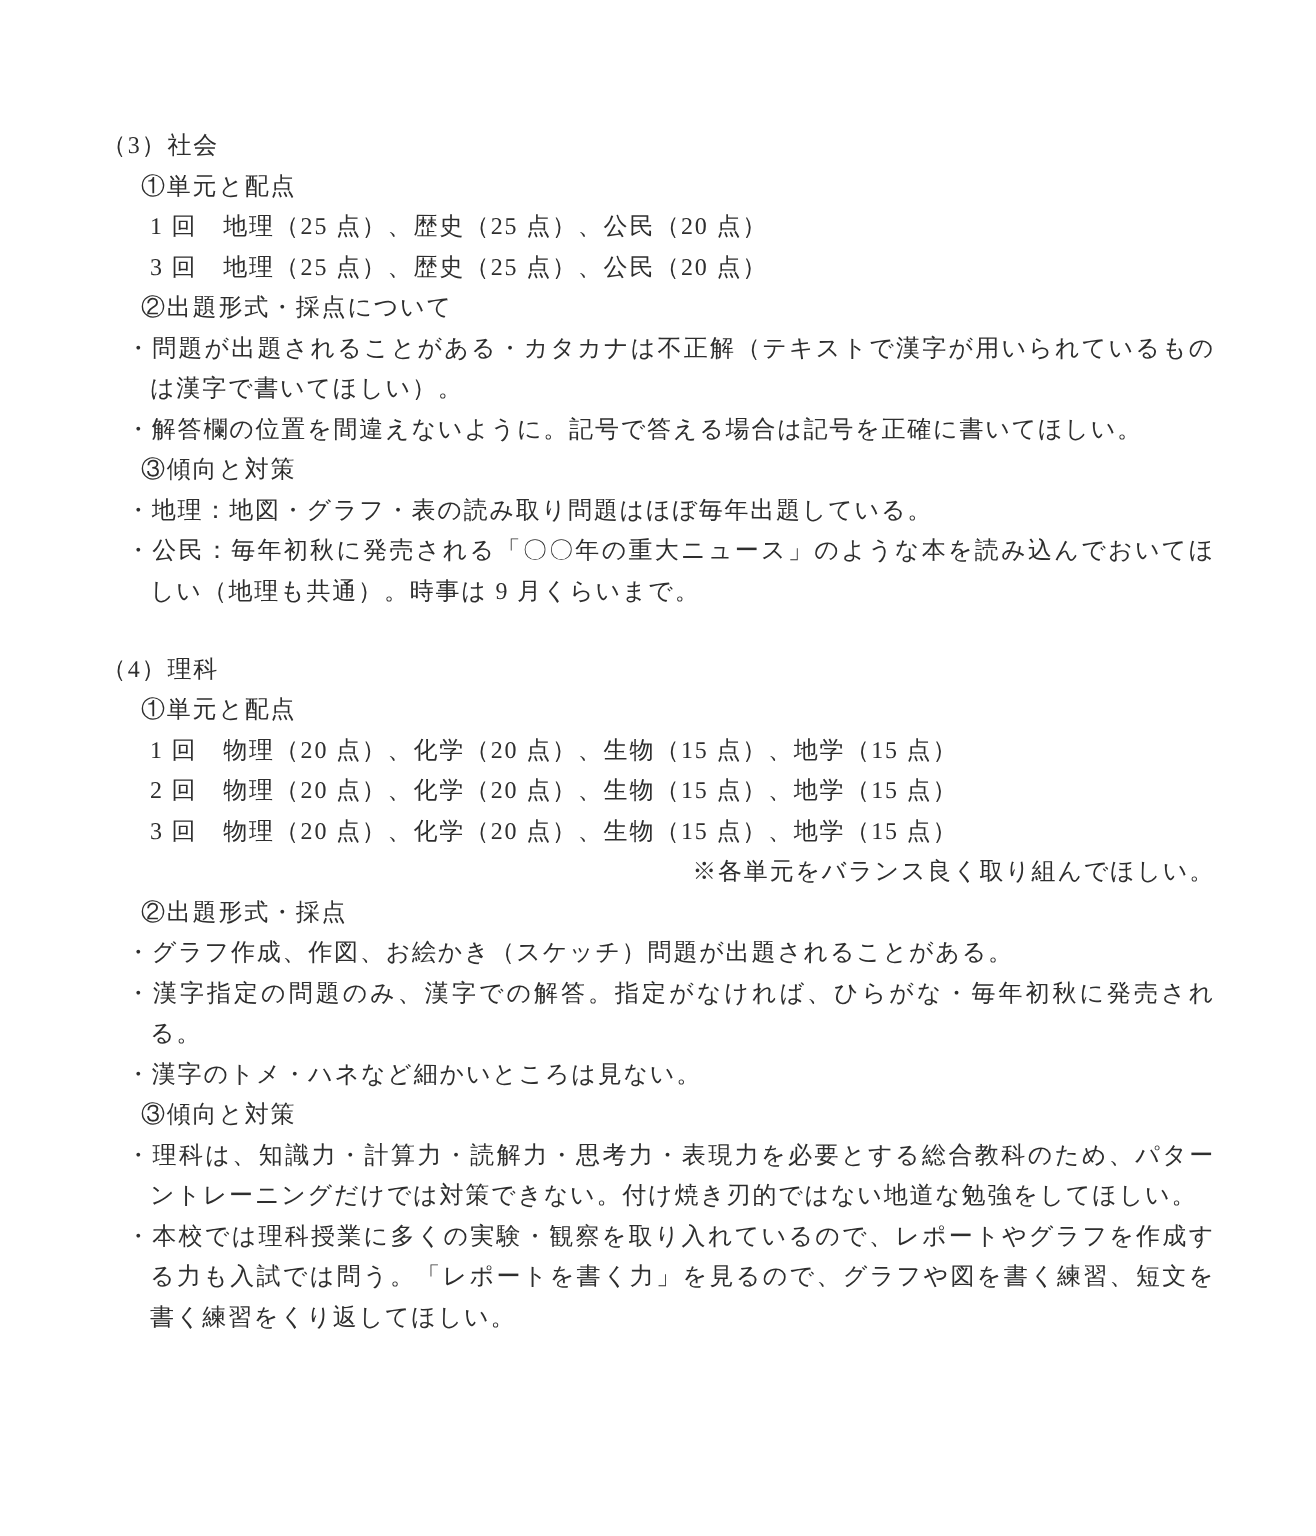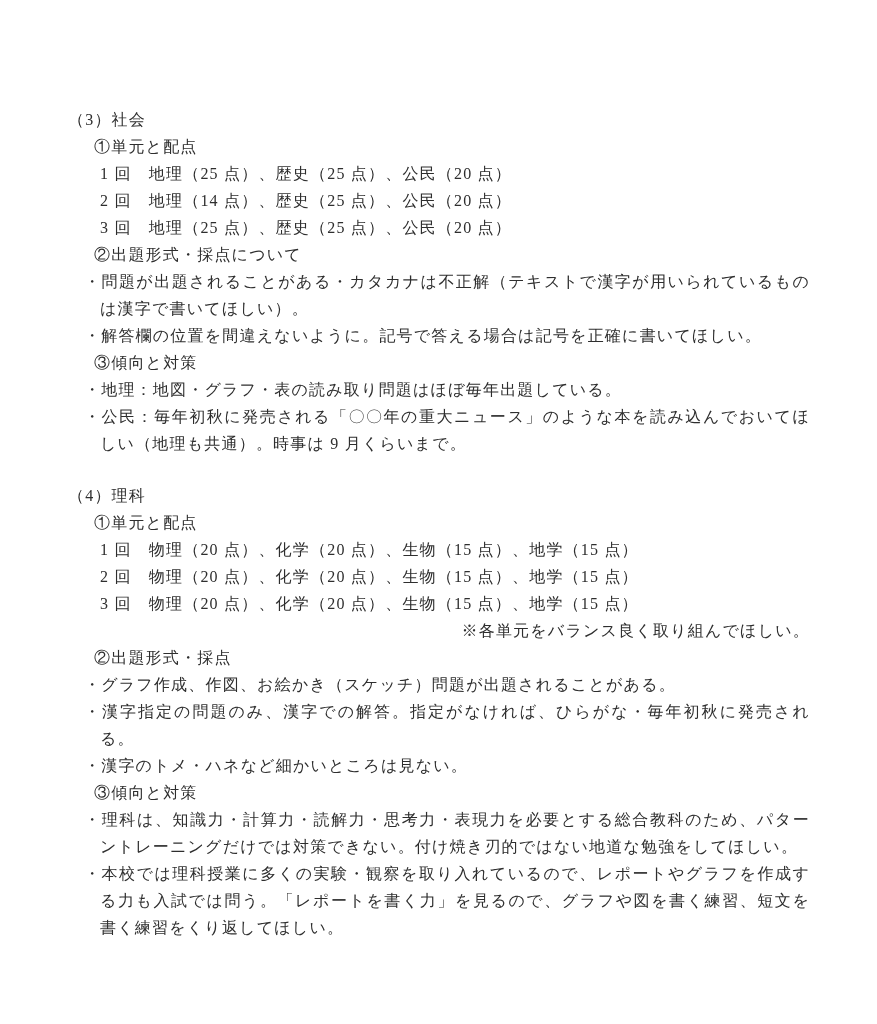--- a/index.html
+++ b/index.html
@@ -6,21 +6,21 @@
     margin: 0;
     padding: 0;
     background: #ffffff;
   }
   .page {
     position: relative;
     box-sizing: border-box;
     width: 877px;
     height: 1024px;
     background: #ffffff;
-    padding: 106px 67px 0 68px;
+    padding: 84px 67px 0 68px;
     font-family: "Liberation Serif", "DejaVu Serif", serif;
     font-size: 16px;
     line-height: 27px;
     letter-spacing: 1.2px;
     color: #2e2e2e;
     overflow: hidden;
   }
   .doc-section { margin: 0; }
   .doc-section + .doc-section { margin-top: 25px; }
   .line { margin: 0; }
@@ -36,21 +36,20 @@
 </style>
 </head>
 <body>
 
 <main class="page" style="background: rgb(255, 255, 255); color: rgb(46, 46, 46);">
   <div id="doc-root">
       <section class="doc-section">
         <div class="line heading">（3）社会</div>
         <div class="line sub">①単元と配点</div>
         <div class="line round">1 回　地理（25 点）、歴史（25 点）、公民（20 点）</div>
-        <div class="line round">2 回　地理（14 点）、歴史（25 点）、公民（20 点）</div>
         <div class="line round">3 回　地理（25 点）、歴史（25 点）、公民（20 点）</div>
         <div class="line sub">②出題形式・採点について</div>
         <div class="line bullet">・問題が出題されることがある・カタカナは不正解（テキストで漢字が用いられているものは漢字で書いてほしい）。</div>
         <div class="line bullet">・解答欄の位置を間違えないように。記号で答える場合は記号を正確に書いてほしい。</div>
         <div class="line sub">③傾向と対策</div>
         <div class="line bullet">・地理：地図・グラフ・表の読み取り問題はほぼ毎年出題している。</div>
         <div class="line bullet">・公民：毎年初秋に発売される「〇〇年の重大ニュース」のような本を読み込んでおいてほしい（地理も共通）。時事は 9 月くらいまで。</div>
       </section>
       <section class="doc-section">
         <div class="line heading">（4）理科</div>

